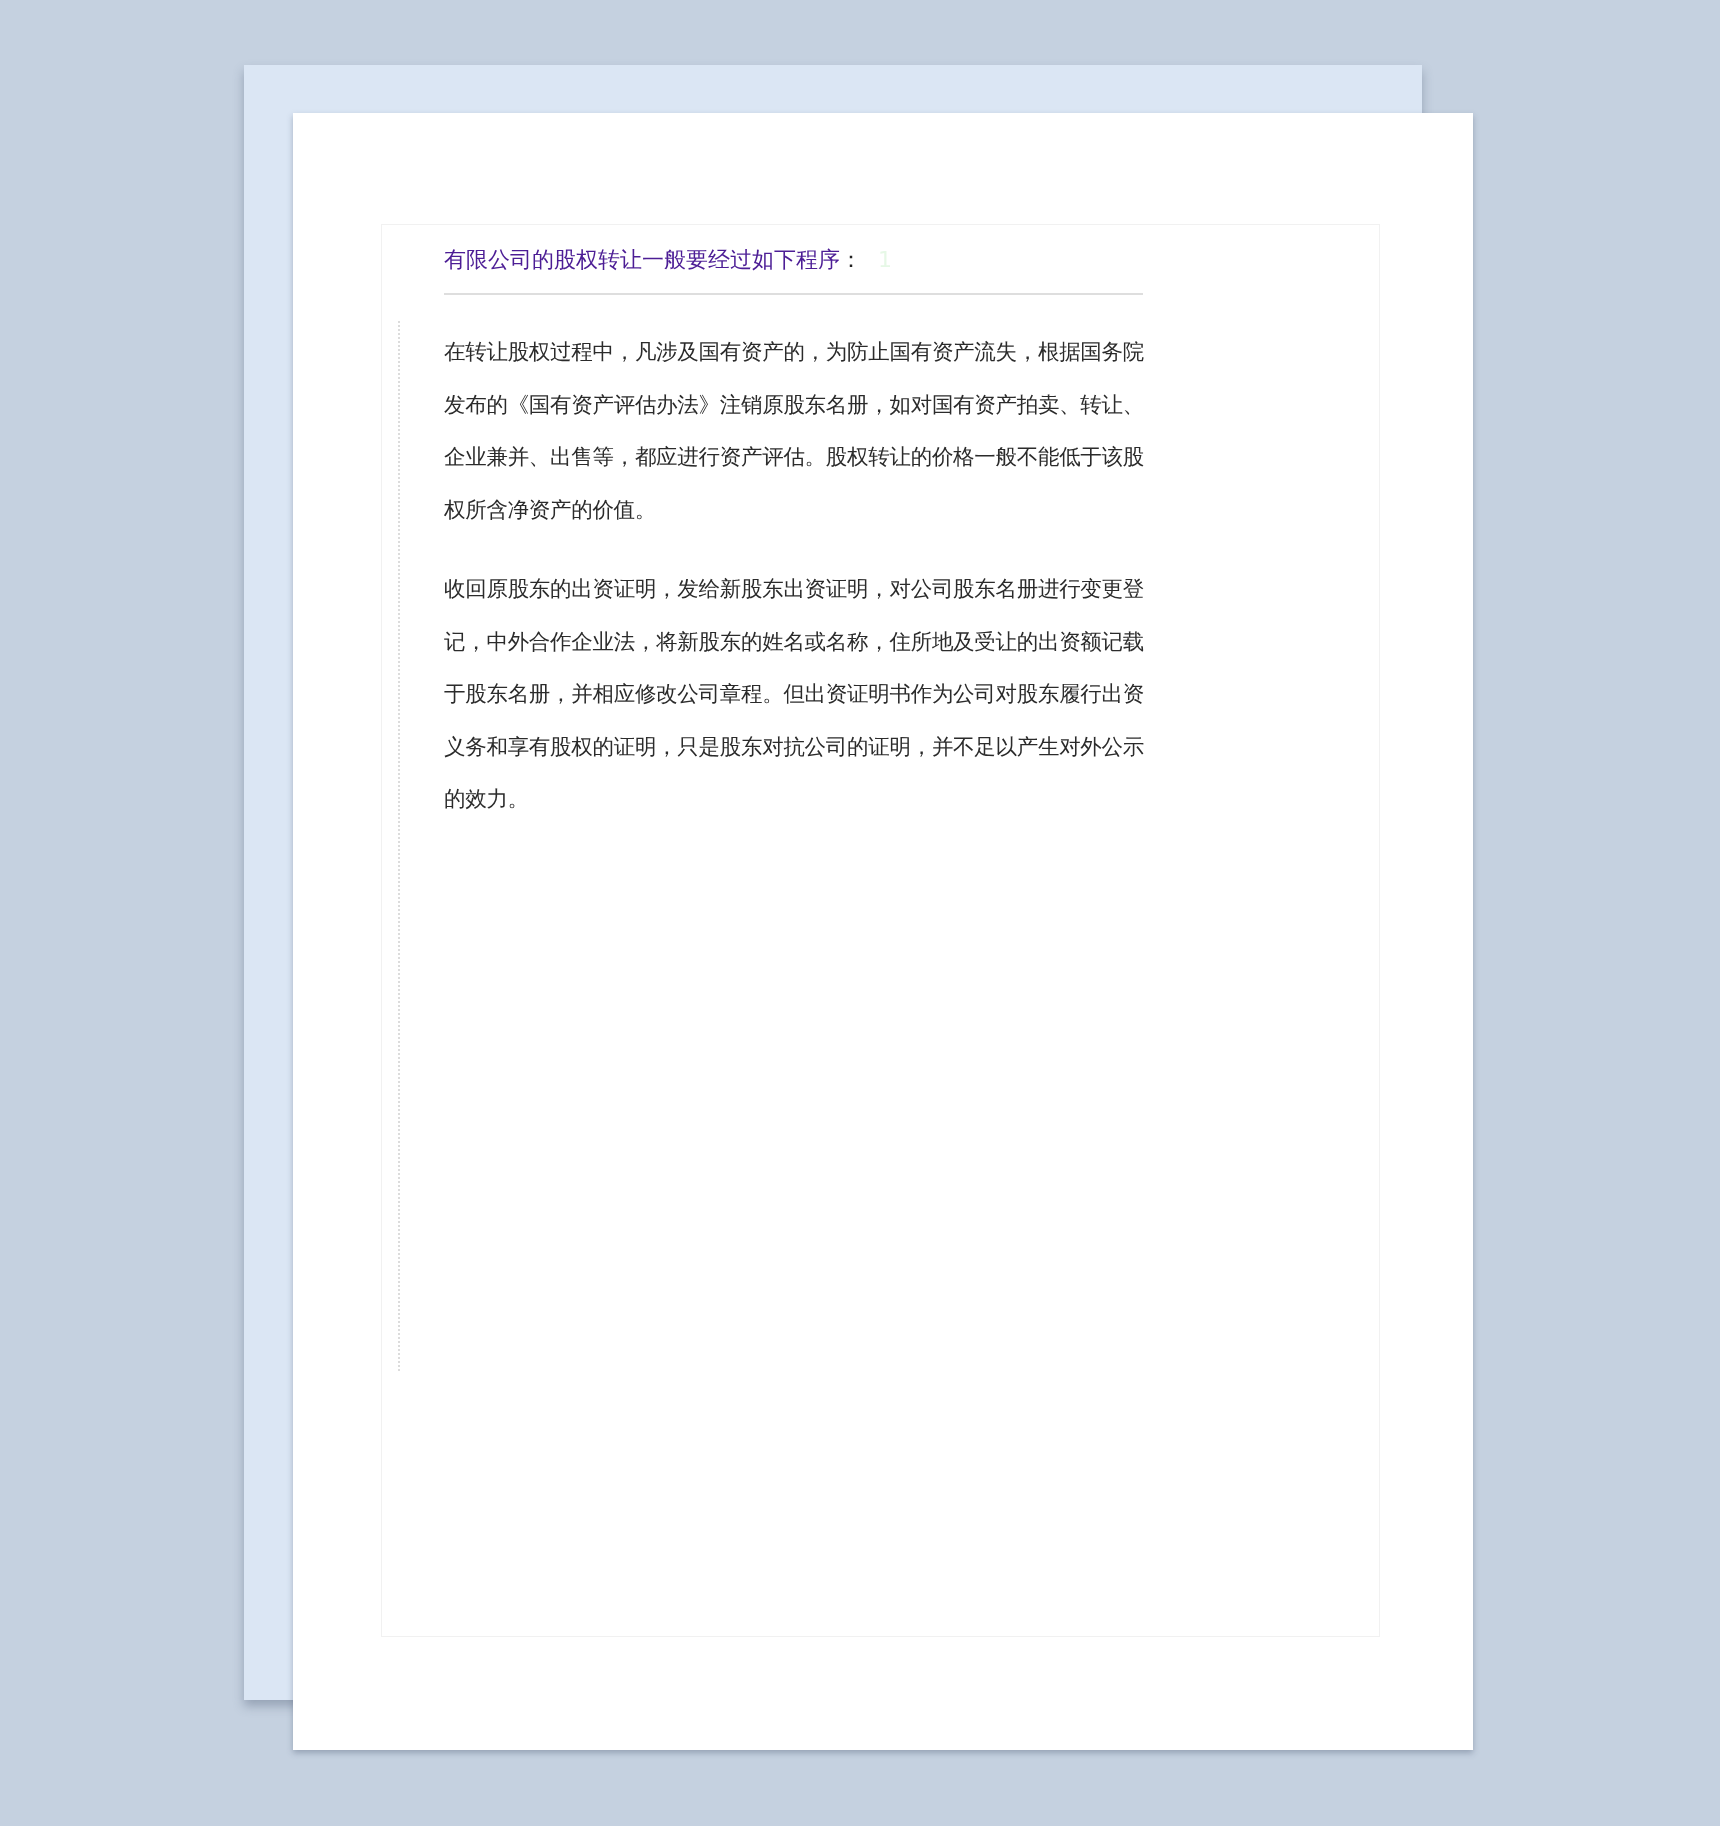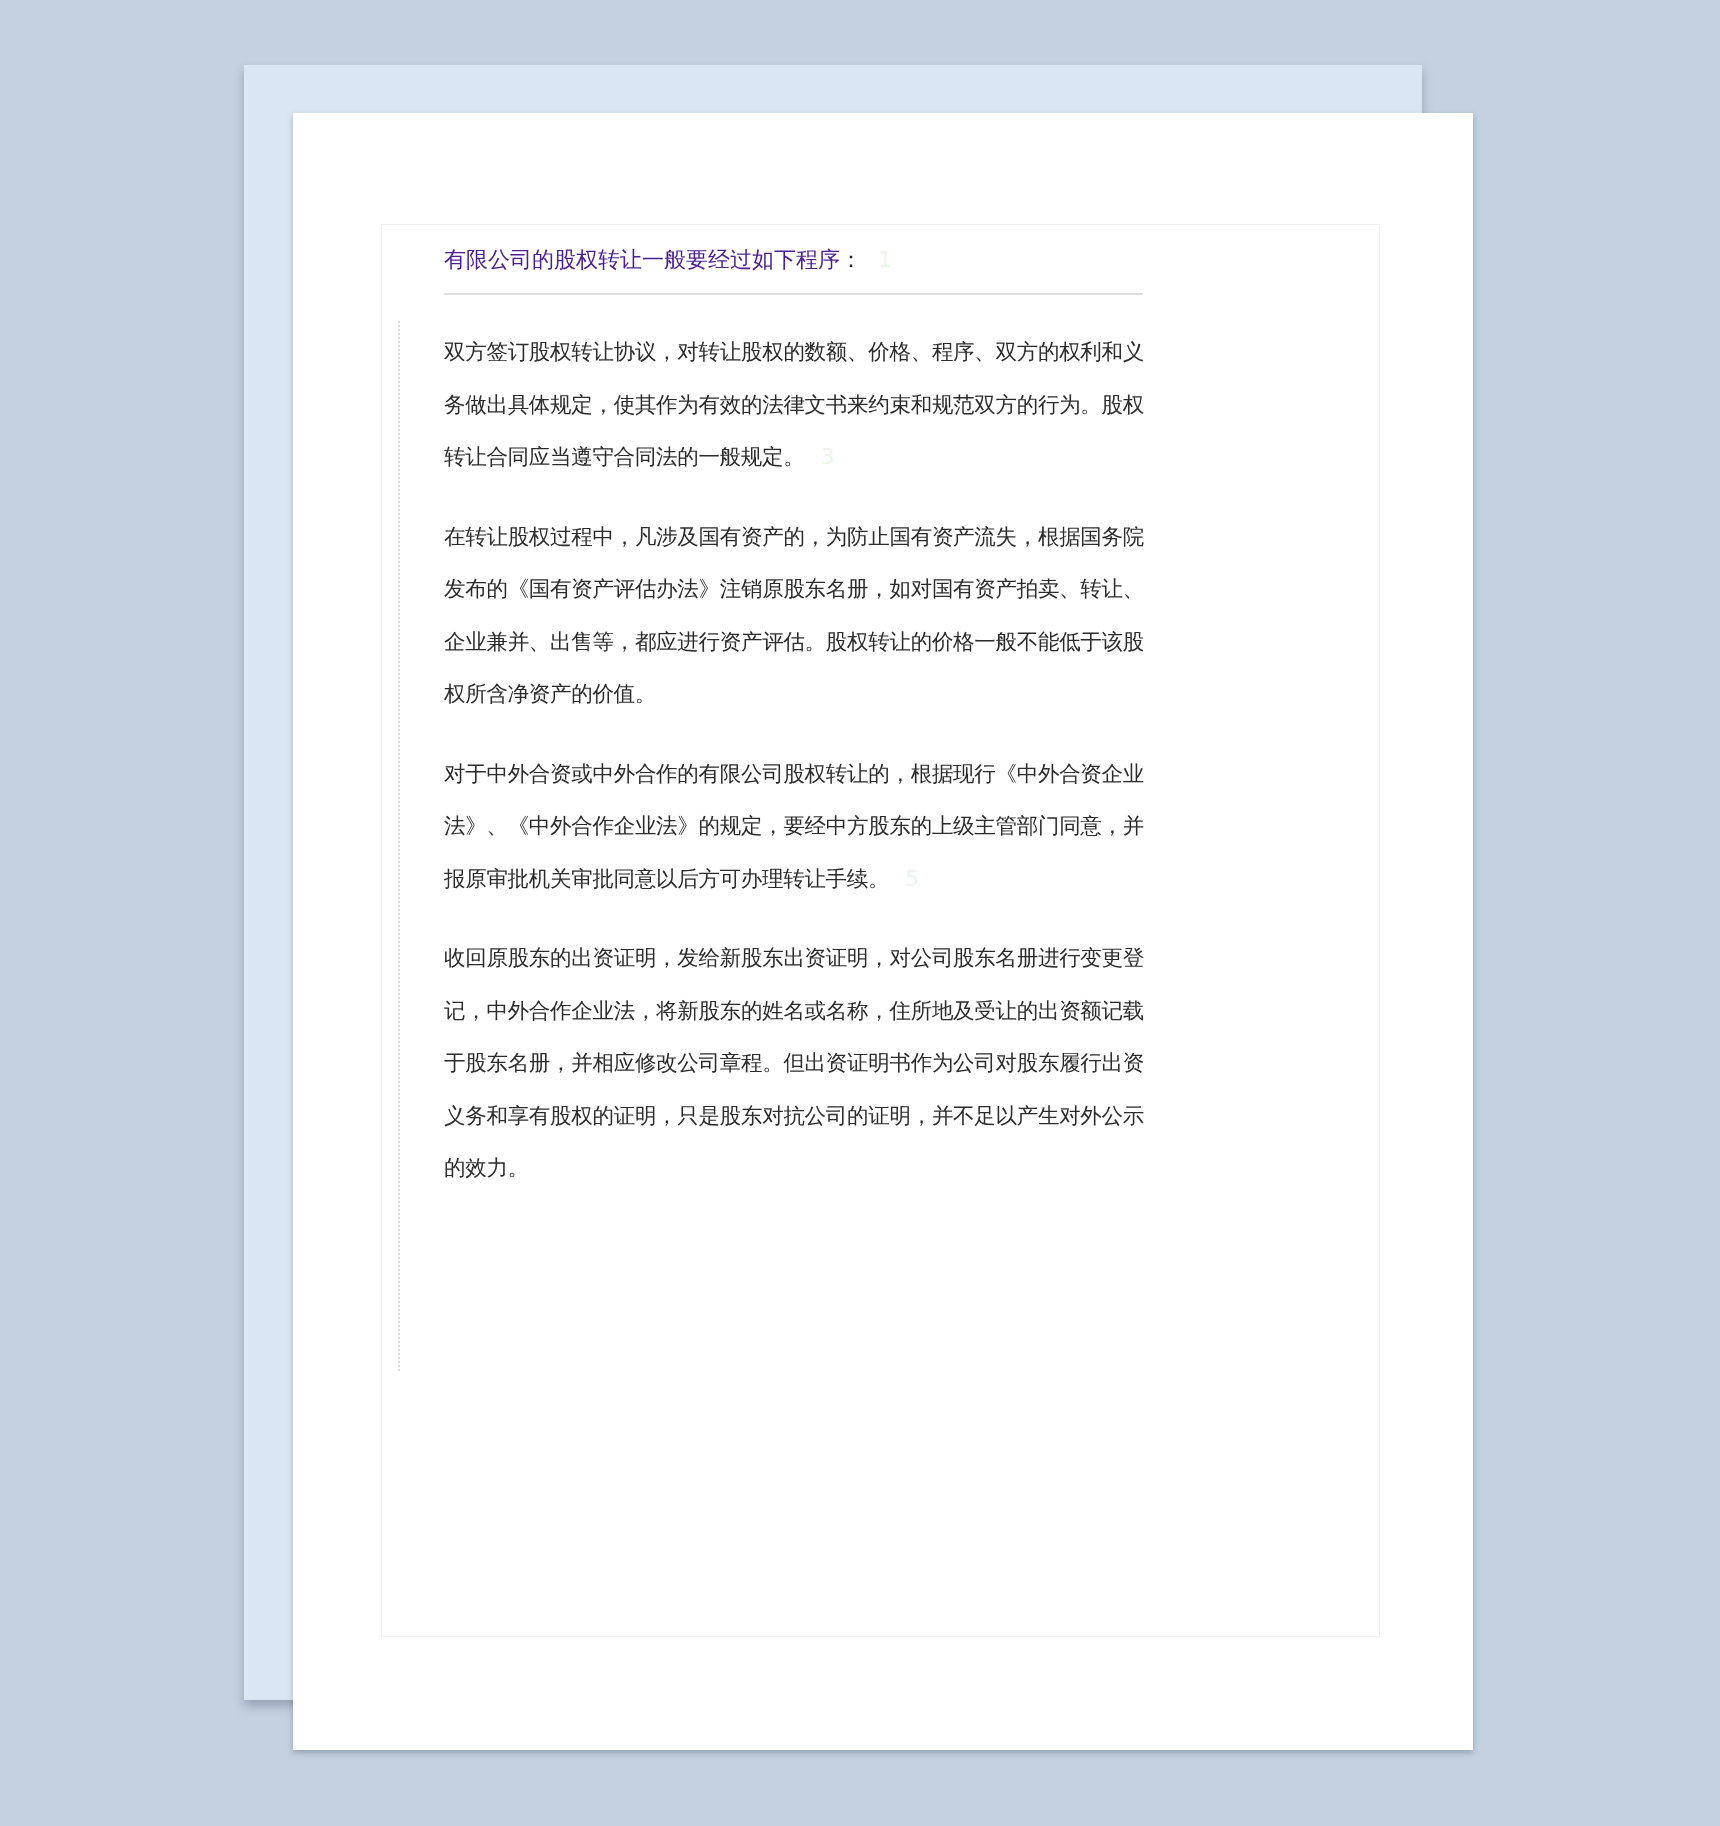--- a/index.html
+++ b/index.html
@@ -103,18 +103,16 @@
 
   <div class="title-row">
     <span class="title-text">有限公司的股权转让一般要经过如下程序</span><span class="title-colon">：</span><span class="footnote">1</span>
   </div>
 
   <div class="divider"></div>
 
   <div class="dotted-line"></div>
 
   <div class="content">
-    <p class="para"><span>双方签订股权转让协议，对转让股权的数额、价格、程序、双方的权利和义务做出具体规定，使其作为有效的法律文书来约束和规范双方的行为。股权转让合同应当遵守合同法的一般规定。</span><span class="footnote">3</span></p>
     <p class="para"><span>在转让股权过程中，凡涉及国有资产的，为防止国有资产流失，根据国务院发布的《国有资产评估办法》注销原股东名册，如对国有资产拍卖、转让、企业兼并、出售等，都应进行资产评估。股权转让的价格一般不能低于该股权所含净资产的价值。</span><span class="footnote"></span></p>
-    <p class="para"><span>对于中外合资或中外合作的有限公司股权转让的，根据现行《中外合资企业法》、《中外合作企业法》的规定，要经中方股东的上级主管部门同意，并报原审批机关审批同意以后方可办理转让手续。</span><span class="footnote">5</span></p>
     <p class="para"><span>收回原股东的出资证明，发给新股东出资证明，对公司股东名册进行变更登记，中外合作企业法，将新股东的姓名或名称，住所地及受让的出资额记载于股东名册，并相应修改公司章程。但出资证明书作为公司对股东履行出资义务和享有股权的证明，只是股东对抗公司的证明，并不足以产生对外公示的效力。</span><span class="footnote"></span></p>
   </div>
 </div>
 
 </body></html>

